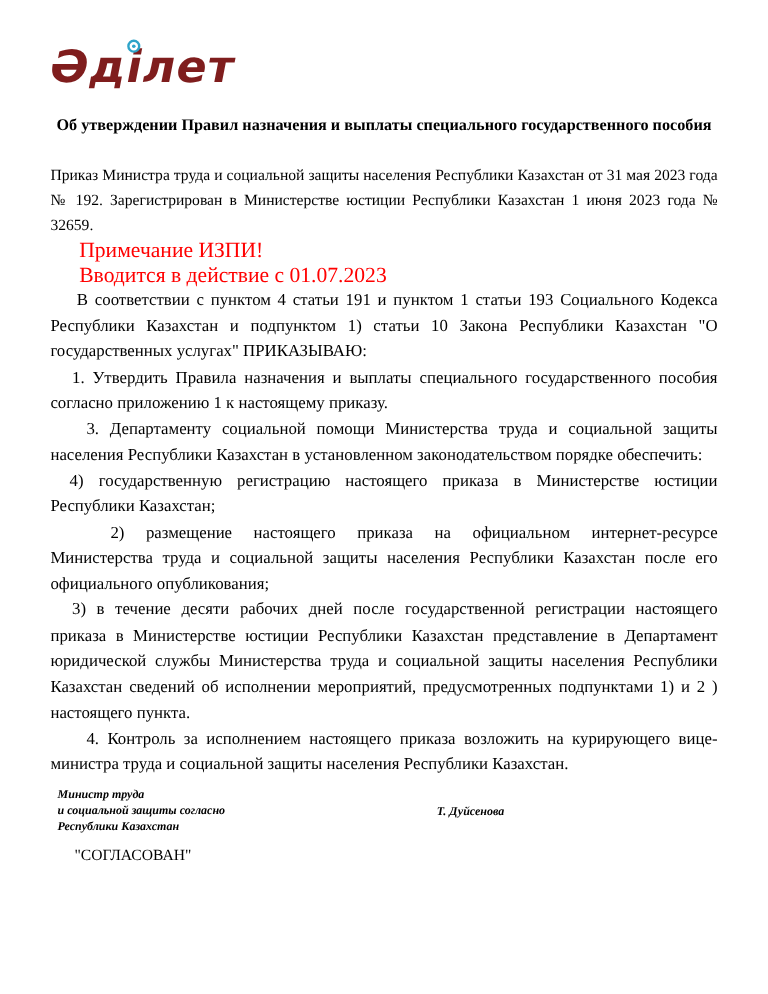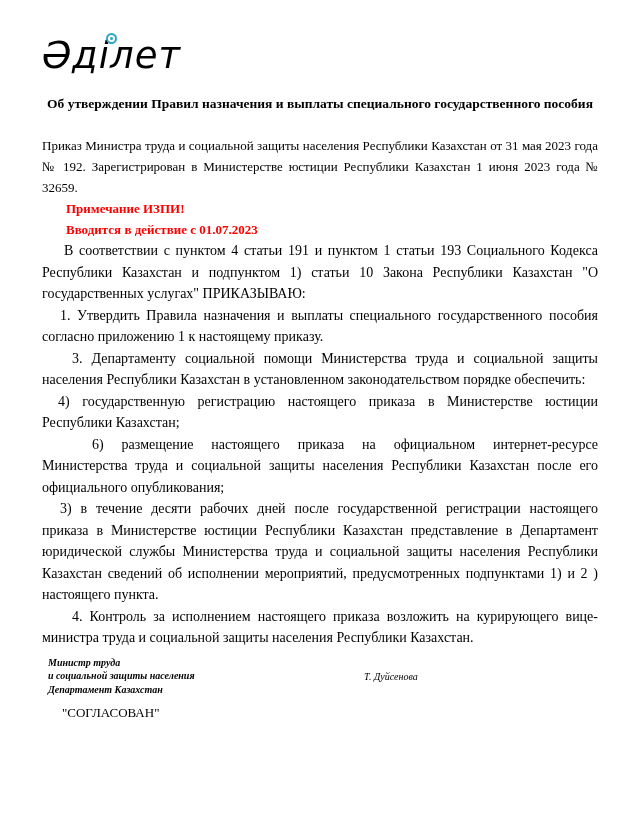--- a/index.html
+++ b/index.html
@@ -15,24 +15,24 @@
     box-sizing: border-box;
     padding: 36px 42px 0 42px;
     background: #ffffff;
   }
   
   .logo {
     position: relative;
     display: inline-block;
     font-family: "DejaVu Sans", sans-serif;
     font-style: italic;
-    font-weight: normal;
+    font-weight: bold;
     font-size: 37px;
     line-height: 40px;
-    color: #000000;
+    color: #7f1d1d;
     letter-spacing: 1px;
     cursor: pointer;
     user-select: none;
   }
   .logo-i-circle {
     position: absolute;
     left: 64px; top: -3px;
     width: 11px; height: 11px;
     border: 2px solid #2ea4c9;
     border-radius: 50%;
@@ -58,24 +58,23 @@
   
   .doc-meta {
     margin-top: 21px;
     font-size: 13px;
     line-height: 21px;
     text-align: justify;
   }
   
   .note {
     color: #ff0000;
-    font-size: 13px;
+    font-size: 18px;
     line-height: 21px;
     padding-left: 24px;
-    font-weight: bold;
   }
   
   .para {
     font-size: 14px;
     line-height: 21.5px;
     text-align: justify;
     margin: 0;
   }
   .ind-16 { text-indent: 16px; }
   .ind-18 { text-indent: 18px; }
@@ -91,21 +90,21 @@
     font-size: 10px;
     font-style: italic;
     font-weight: bold;
     line-height: 13.5px;
   }
   .signature-name {
     position: absolute;
     left: 322px; top: 14px;
     font-size: 10px;
     font-style: italic;
-    font-weight: normal;
+    font-weight: bold;
   }
   
   .agreed {
     margin-top: 7px;
     padding-left: 20px;
     font-size: 13px;
     line-height: 20px;
   }
 </style>
 </head>
@@ -122,26 +121,26 @@
 
   <div class="doc-meta">Приказ Министра труда и социальной защиты населения Республики Казахстан от 31 мая 2023 года № 192. Зарегистрирован в Министерстве юстиции Республики Казахстан 1 июня 2023 года № 32659.</div>
 
   <div class="note">Примечание ИЗПИ!</div>
   <div class="note">Вводится в действие с 01.07.2023</div>
 
   <p class="para ind-22">В соответствии с пунктом 4 статьи 191 и пунктом 1 статьи 193 Социального Кодекса Республики Казахстан и подпунктом 1) статьи 10 Закона Республики Казахстан "О государственных услугах" ПРИКАЗЫВАЮ:</p>
   <p class="para ind-18">1. Утвердить Правила назначения и выплаты специального государственного пособия согласно приложению 1 к настоящему приказу.</p>
   <p class="para ind-30">3. Департаменту социальной помощи Министерства труда и социальной защиты населения Республики Казахстан в установленном законодательством порядке обеспечить:</p>
   <p class="para ind-16">4) государственную регистрацию настоящего приказа в Министерстве юстиции Республики Казахстан;</p>
-  <p class="para ind-50">6) размещение настоящего приказа на официальном интернет-ресурсе Министерства труда и социальной защиты населения Республики Казахстан после его официального опубликования;</p>
+  <p class="para ind-50">2) размещение настоящего приказа на официальном интернет-ресурсе Министерства труда и социальной защиты населения Республики Казахстан после его официального опубликования;</p>
   <p class="para ind-18">3) в течение десяти рабочих дней после государственной регистрации настоящего приказа в Министерстве юстиции Республики Казахстан представление в Департамент юридической службы Министерства труда и социальной защиты населения Республики Казахстан сведений об исполнении мероприятий, предусмотренных подпунктами 1) и 2 ) настоящего пункта.</p>
   <p class="para ind-30">4. Контроль за исполнением настоящего приказа возложить на курирующего вице-министра труда и социальной защиты населения Республики Казахстан.</p>
 
   <div class="signature">
     <div>Министр труда</div>
-    <div>и социальной защиты населения</div>
-    <div>Департамент Казахстан</div>
+    <div>и социальной защиты согласно</div>
+    <div>Республики Казахстан</div>
     <span class="signature-name">Т. Дуйсенова</span>
   </div>
 
   <div class="agreed">"СОГЛАСОВАН"</div>
 
 </div>
 
 </body></html>

